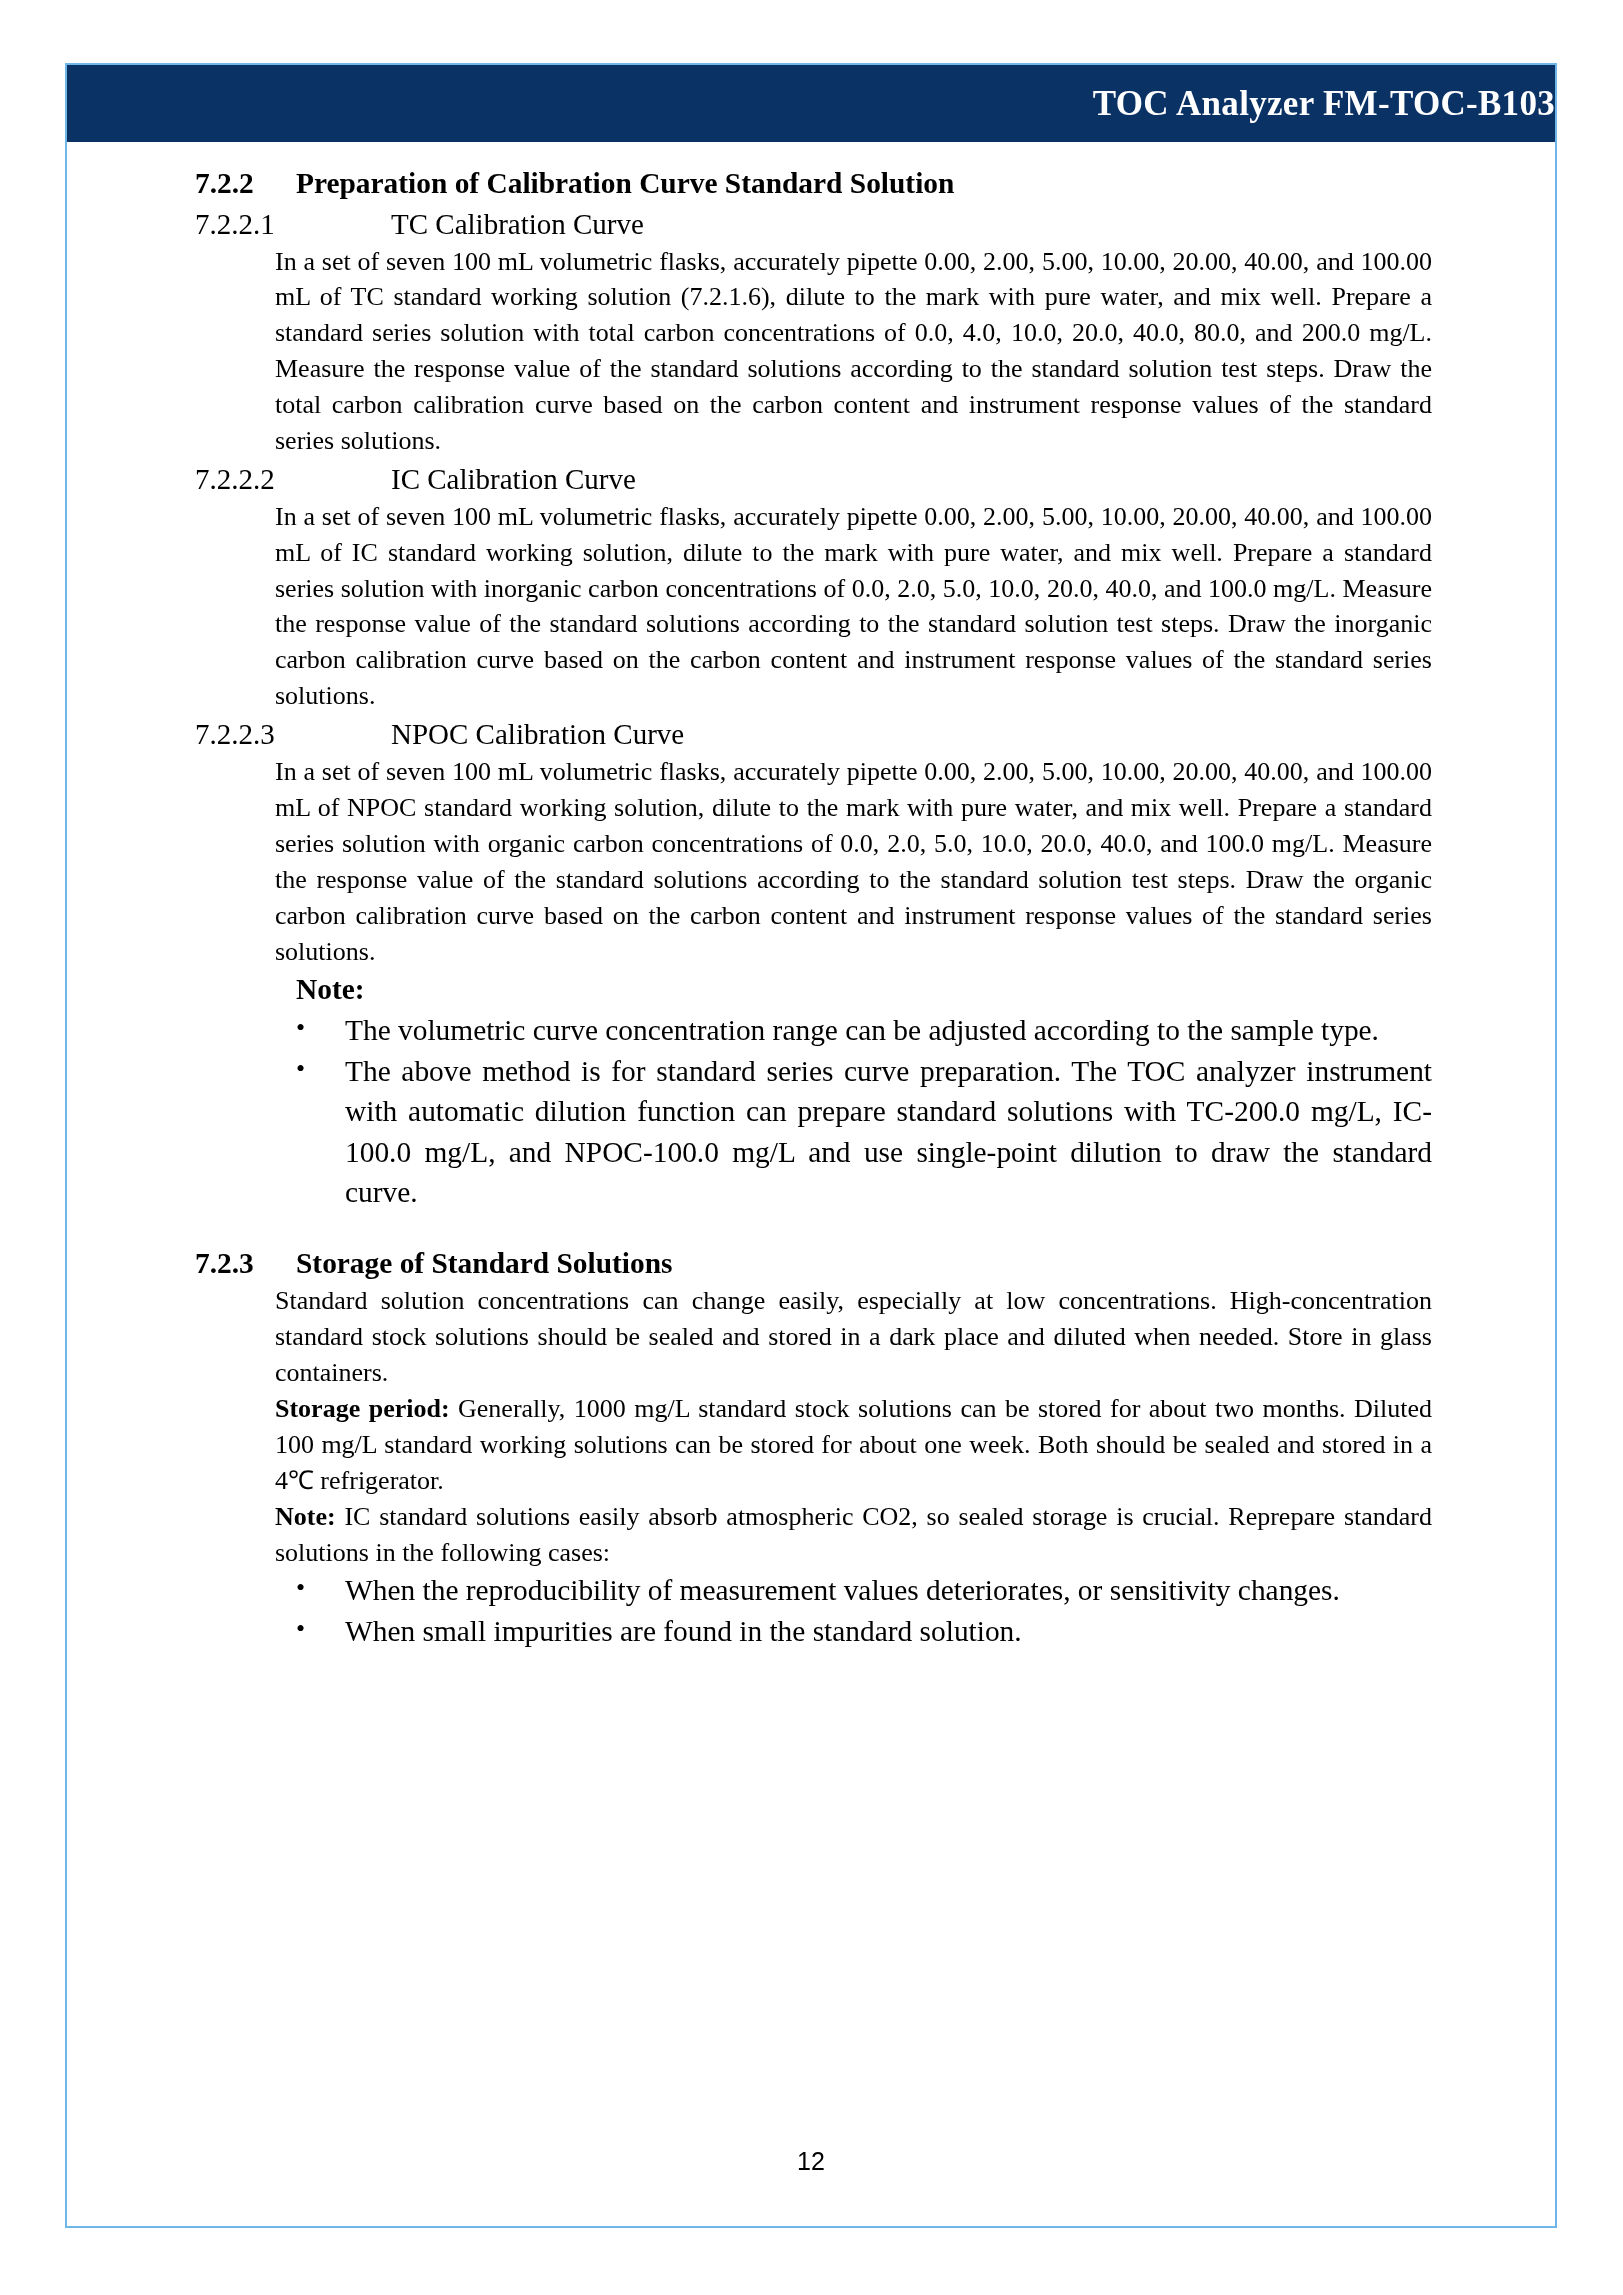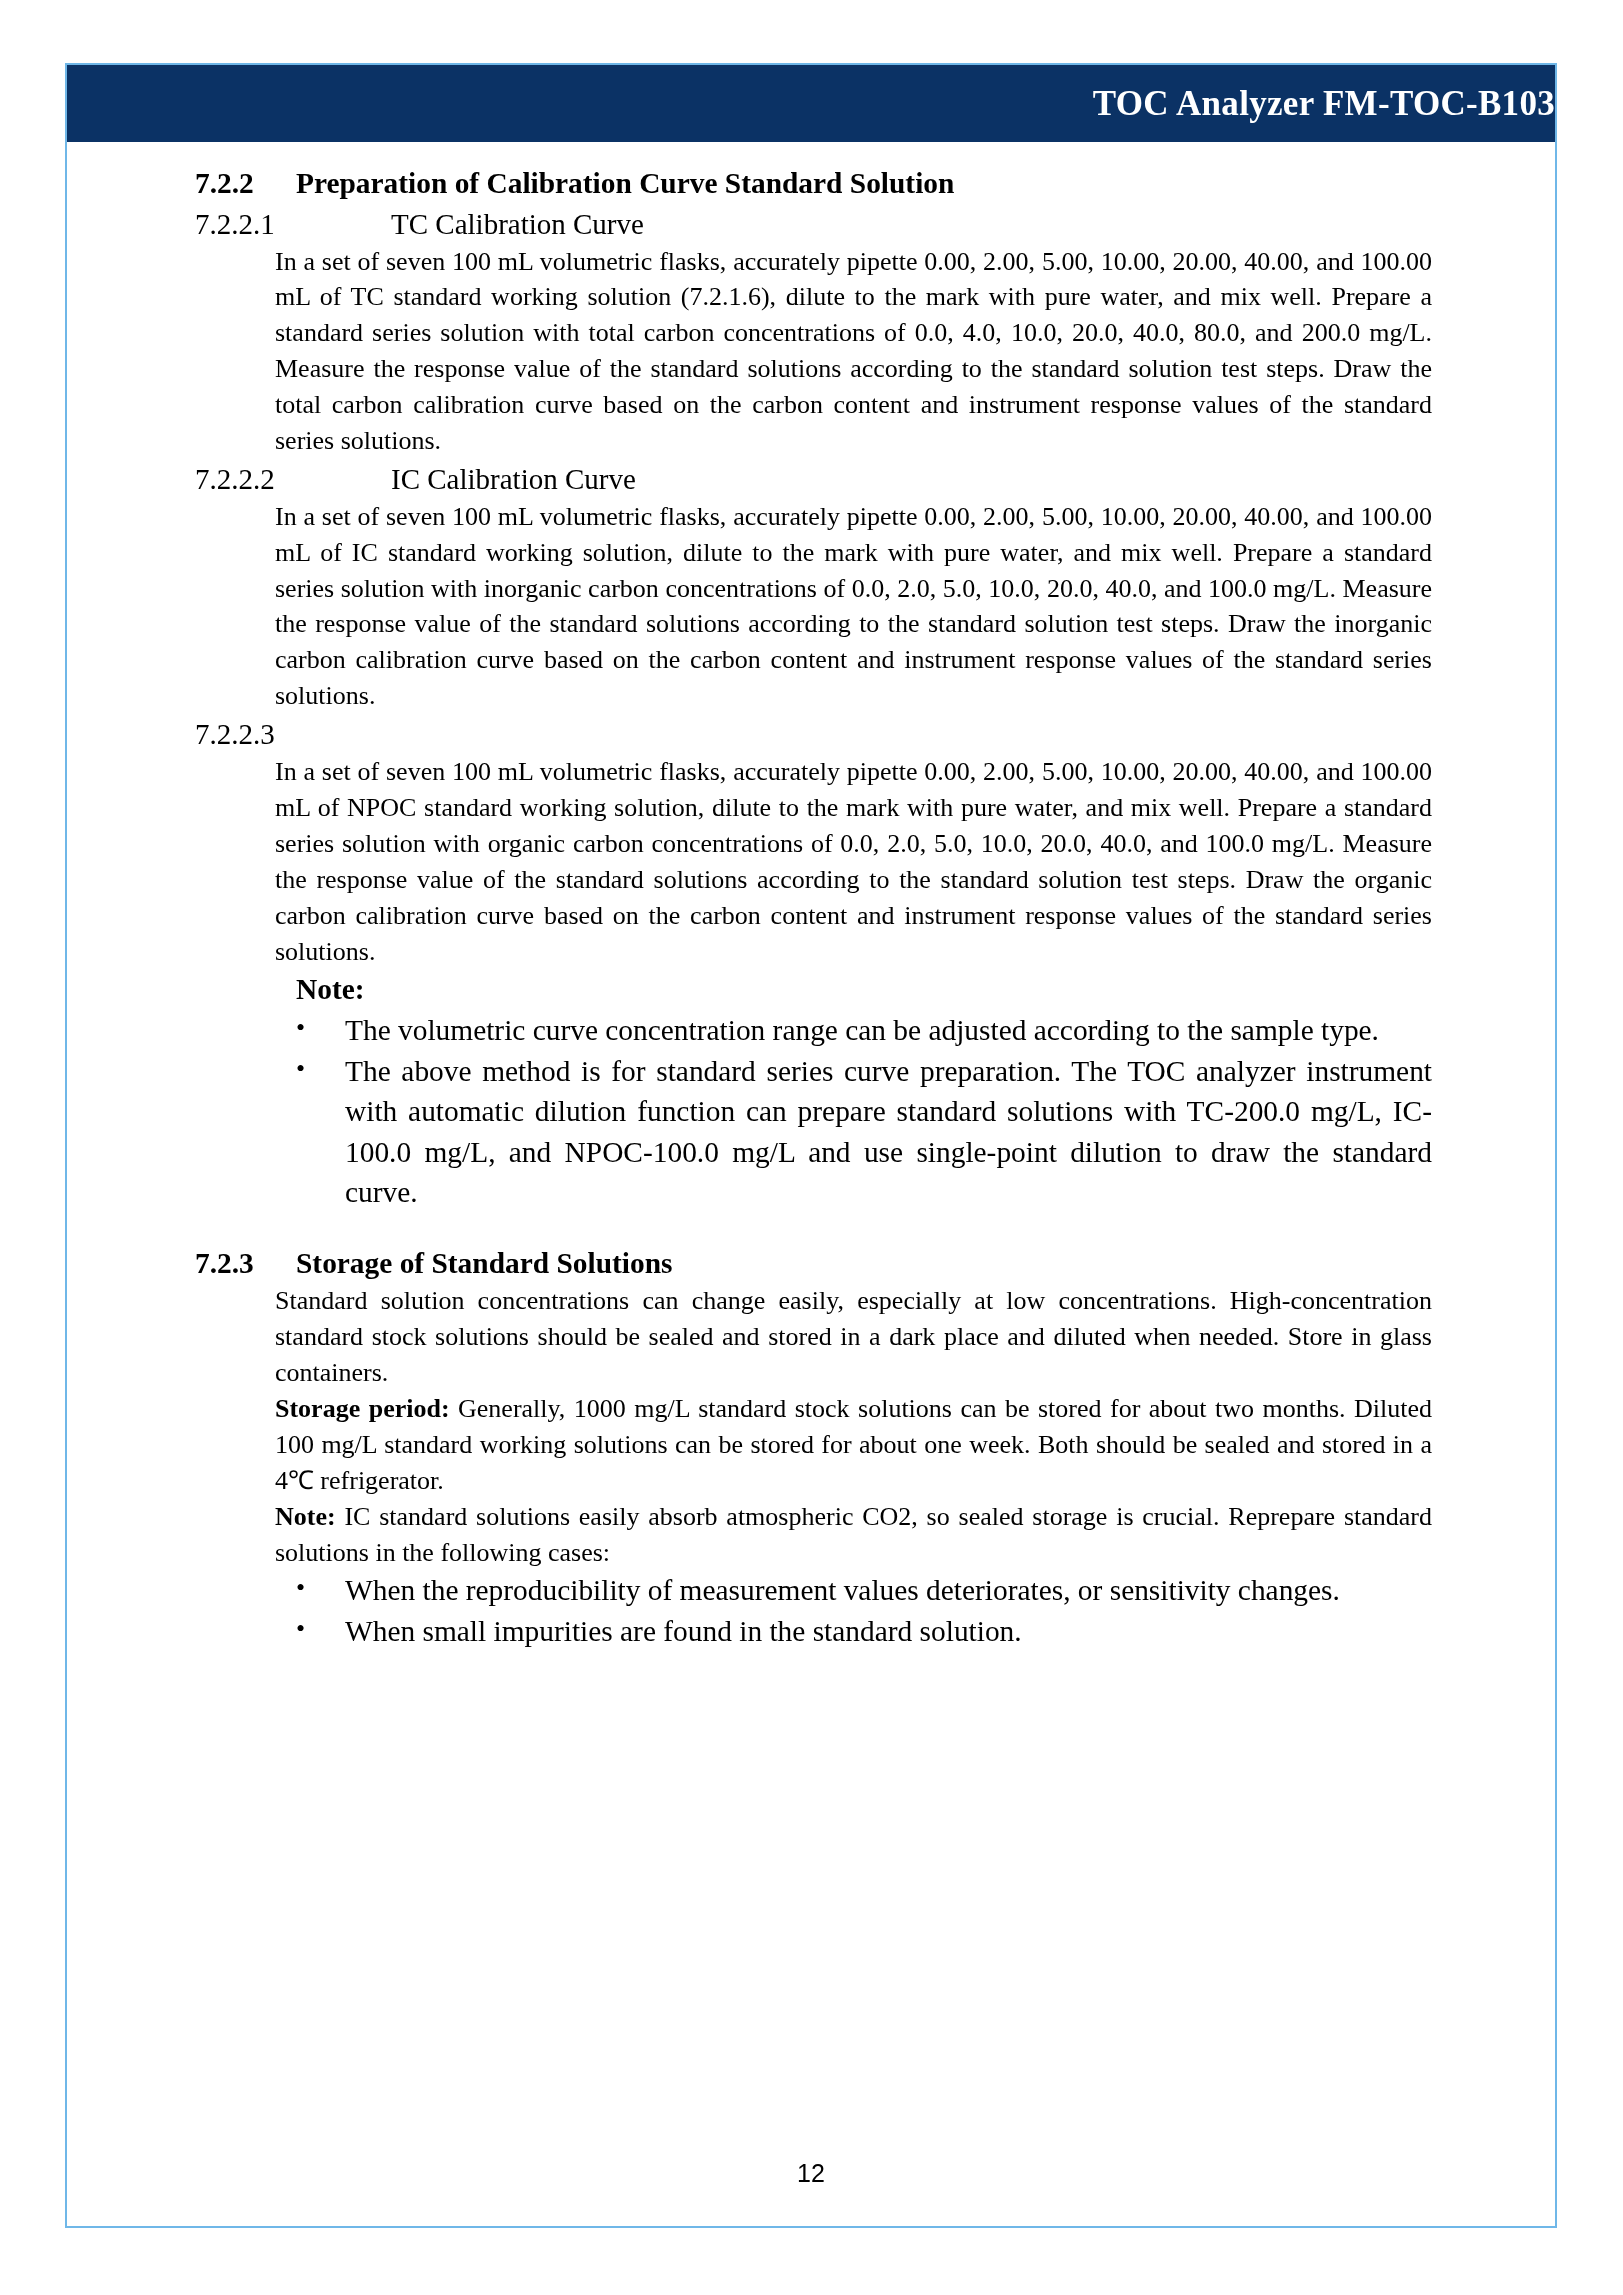--- a/index.html
+++ b/index.html
@@ -118,21 +118,21 @@
     flex: 1 1 auto;
     text-align: justify;
     text-justify: inter-word;
   }
   .gap-md { height: 30px; }
 
   
   #footer {
     position: absolute;
     left: 0;
-    bottom: 38px;
+    bottom: 50px;
     width: 100%;
     text-align: center;
   }
   #page-number {
     font-family: "Liberation Sans", sans-serif;
     font-size: 25px;
     color: #000000;
   }
 </style>
 </head>
@@ -158,20 +158,21 @@
     <div class="para">In a set of seven 100 mL volumetric flasks, accurately pipette 0.00, 2.00, 5.00, 10.00, 20.00, 40.00, and 100.00 mL of TC standard working solution (7.2.1.6), dilute to the mark with pure water, and mix well. Prepare a standard series solution with total carbon concentrations of 0.0, 4.0, 10.0, 20.0, 40.0, 80.0, and 200.0 mg/L. Measure the response value of the standard solutions according to the standard solution test steps. Draw the total carbon calibration curve based on the carbon content and instrument response values of the standard series solutions.</div>
 
     <div class="h3row">
       <span class="num">7.2.2.2</span>
       <span class="txt">IC Calibration Curve</span>
     </div>
     <div class="para">In a set of seven 100 mL volumetric flasks, accurately pipette 0.00, 2.00, 5.00, 10.00, 20.00, 40.00, and 100.00 mL of IC standard working solution, dilute to the mark with pure water, and mix well. Prepare a standard series solution with inorganic carbon concentrations of 0.0, 2.0, 5.0, 10.0, 20.0, 40.0, and 100.0 mg/L. Measure the response value of the standard solutions according to the standard solution test steps. Draw the inorganic carbon calibration curve based on the carbon content and instrument response values of the standard series solutions.</div>
 
     <div class="h3row">
       <span class="num">7.2.2.3</span>
+      <span class="txt">NPOC Calibration Curve</span>
     </div>
     <div class="para">In a set of seven 100 mL volumetric flasks, accurately pipette 0.00, 2.00, 5.00, 10.00, 20.00, 40.00, and 100.00 mL of NPOC standard working solution, dilute to the mark with pure water, and mix well. Prepare a standard series solution with organic carbon concentrations of 0.0, 2.0, 5.0, 10.0, 20.0, 40.0, and 100.0 mg/L. Measure the response value of the standard solutions according to the standard solution test steps. Draw the organic carbon calibration curve based on the carbon content and instrument response values of the standard series solutions.</div>
 
     <div class="note-label">Note:</div>
     <ul class="bullets">
       <li class="bullet">
         <span class="dot">•</span>
         <span class="btext">The volumetric curve concentration range can be adjusted according to the sample type.</span>
       </li>
       <li class="bullet">

